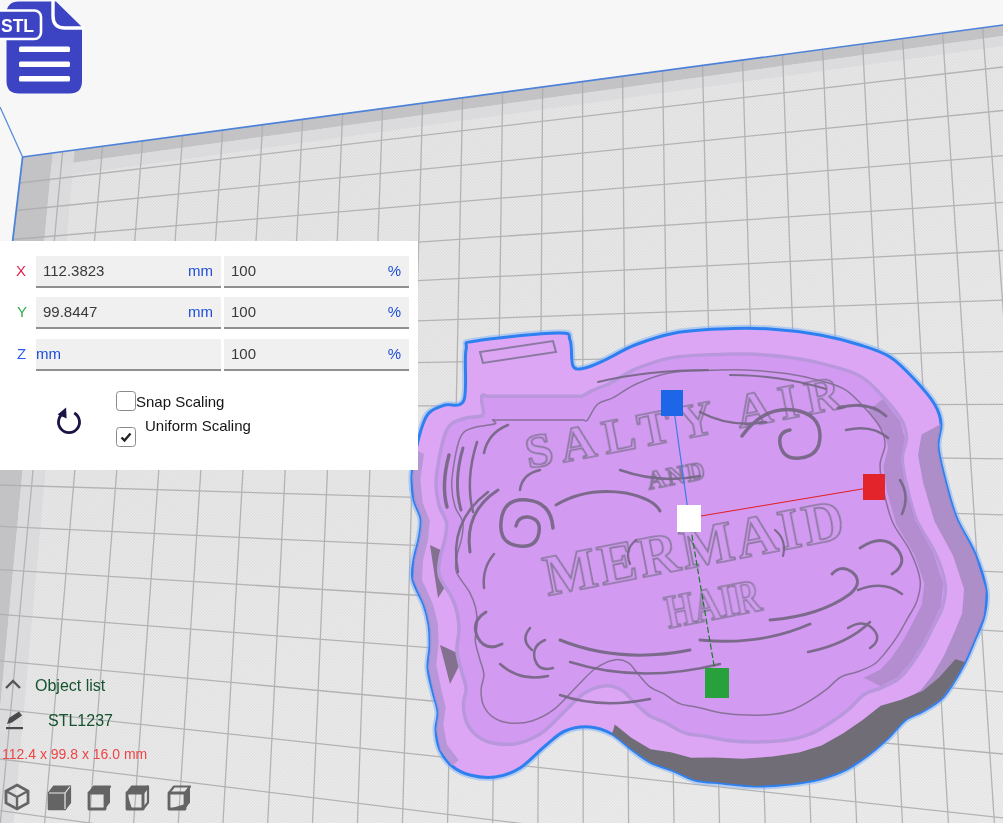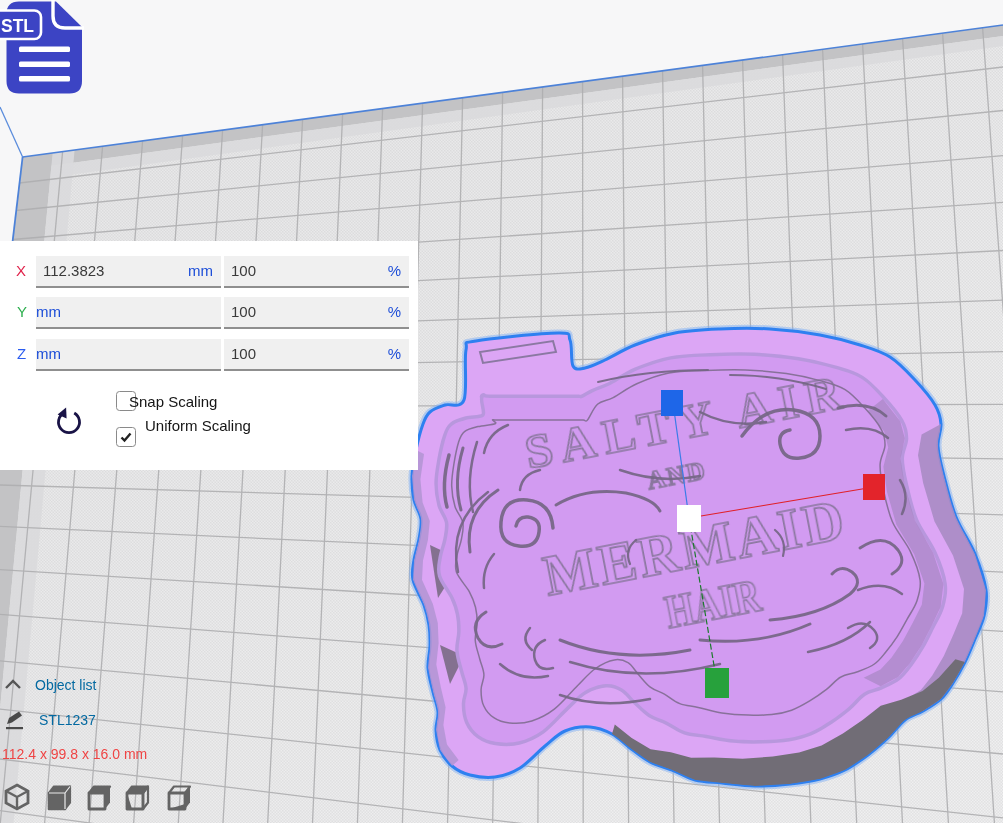--- a/index.html
+++ b/index.html
@@ -5,21 +5,21 @@
         font-family:"Liberation Sans", sans-serif; background:#f7f7f8; }
  .axl { position:absolute; font-size:15px; }
  .fld { position:absolute; width:185px; height:30px; background:#f0f0f0;
         border-bottom:2px solid #8f8f8f; font-size:15px; color:#3a3a3a;
         display:flex; align-items:center; }
  .fld .val { padding-left:7px; flex:1; }
  .fld .unit { padding-right:8px; color:#1d4ed8; }
  .cb { position:absolute; width:18px; height:18px; background:#fff;
        border:1.5px solid #8a8a8a; border-radius:3.5px; }
  .cbt { position:absolute; font-size:15px; color:#151515; }
- .bltxt { position:absolute; font-size:14px; color:#0369a1; }
+ .bltxt { position:absolute; font-size:16px; color:#14532d; }
  .bltxt2 { position:absolute; font-size:14px; color:#ef4444; }
  .fld, .axl { line-height:30px; }
  .axl { height:30px; }
 </style></head>
 <body>
 <svg width="1003" height="823" viewBox="0 0 1003 823" style="position:absolute;left:0;top:0">
  <defs>
   <pattern id="chk" width="3" height="3" patternUnits="userSpaceOnUse">
     <rect width="3" height="3" fill="none"></rect>
     <rect width="1.5" height="1.5" fill="#000" opacity="0.055"></rect>
@@ -186,54 +186,55 @@
  <div class="axl" style="left:17px;top:98px;color:#2b5cf0;">Z</div>
  <div class="fld" style="left:36px;top:15px;">
       <span class="val">112.3823</span>
       <span class="unit">mm</span>
     </div>
  <div class="fld" style="left:224px;top:15px;">
       <span class="val">100</span>
       <span class="unit">%</span>
     </div>
  <div class="fld" style="left:36px;top:56px;">
+      <span class="val">99.8447</span>
       <span class="unit">mm</span>
     </div>
  <div class="fld" style="left:224px;top:56px;">
       <span class="val">100</span>
       <span class="unit">%</span>
     </div>
  <div class="fld" style="left:36px;top:98px;">
       <span class="unit">mm</span>
     </div>
  <div class="fld" style="left:224px;top:98px;">
       <span class="val">100</span>
       <span class="unit">%</span>
     </div>
  <svg width="30" height="32" viewBox="0 0 30 32" style="position:absolute;left:54px;top:164px;">
    <path d="M9.75,8.0 A10.5,10.5 0 1 0 20.25,8.0" fill="none" stroke="#191346" stroke-width="2.8"></path>
    <path d="M3.6,9.4 L12.1,2.6 L12.6,13.6 Z" fill="#191346"></path>
  </svg>
  <div class="cb" style="left:116px;top:150px;"></div>
- <div class="cbt" style="left:129px;top:152px;">Snap Scaling</div>
+ <div class="cbt" style="left:136px;top:152px;">Snap Scaling</div>
  <div class="cb" style="left:116px;top:186px;"><svg width="14" height="14" viewBox="0 0 14 14" style="margin:2px">
         <path d="M2.5,7.5 L5.5,10.5 L11.5,3.5" stroke="#222" stroke-width="2.4" fill="none"></path>
       </svg></div>
  <div class="cbt" style="left:145px;top:176px;">Uniform Scaling</div>
 </div>
 
 <svg width="20" height="16" viewBox="0 0 20 16" style="position:absolute;left:3px;top:677px;">
     <path d="M3,11 L10,4 L17,11" fill="none" stroke="#555" stroke-width="2.4"></path>
   </svg>
 <div class="bltxt" style="left:35px;top:677px;">Object list</div>
 <svg width="24" height="20" viewBox="0 0 24 20" style="position:absolute;left:4px;top:711px;">
     <path d="M3,13 L5,7 L15,0.5 L18,4.5 L8,11.5 Z" fill="#4a4a4a"></path>
     <rect x="2" y="16" width="17" height="2.2" fill="#4a4a4a"></rect>
   </svg>
-<div class="bltxt" style="left:39px;top:712px;text-align:right;">STL1237</div>
+<div class="bltxt" style="left:48px;top:712px;text-align:right;">STL1237</div>
 <div class="bltxt2" style="left:2px;top:746px;">112.4 x 99.8 x 16.0 mm</div>
 
 <svg width="27" height="28" viewBox="0 0 27 28" style="position:absolute;left:4px;top:783px;">
     <path d="M13,2 L24,8 L24,20 L13,26 L2,20 L2,8 Z" fill="none" stroke="#646464" stroke-width="2.8"></path>
     <path d="M2,8 L13,14 L24,8 M13,14 L13,26" fill="none" stroke="#646464" stroke-width="2.4"></path>
   </svg>
 <svg width="27" height="28" viewBox="0 0 27 28" style="position:absolute;left:45px;top:783px;">
     <path d="M4,10 L20,10 L20,26 L4,26 Z" fill="#646464" stroke="#646464" stroke-width="2.6" stroke-linejoin="round"></path>
     <path d="M4,10 L9,3.5 L25,3.5 L20,10 Z" fill="#646464" stroke="#646464" stroke-width="2.2" stroke-linejoin="round"></path>
     <path d="M20,10 L25,3.5 L25,19.5 L20,26 Z" fill="#646464" stroke="#646464" stroke-width="2.2" stroke-linejoin="round"></path>

